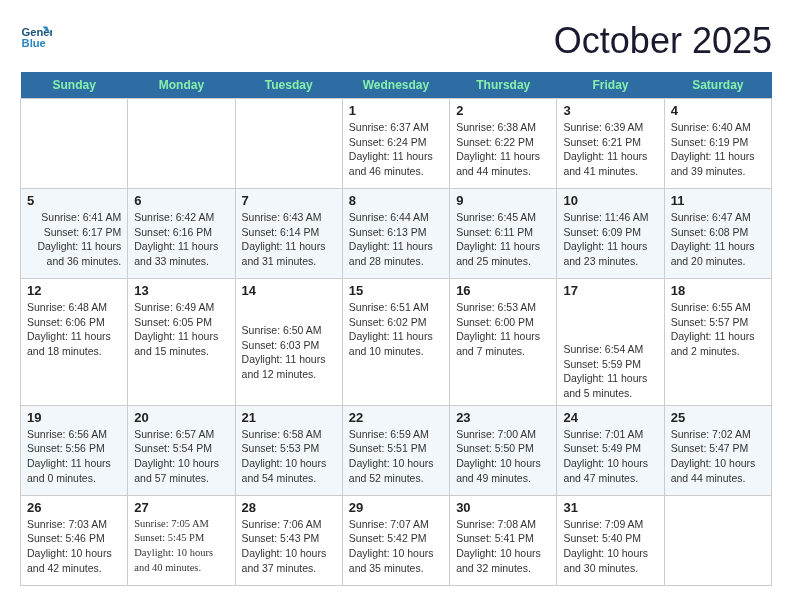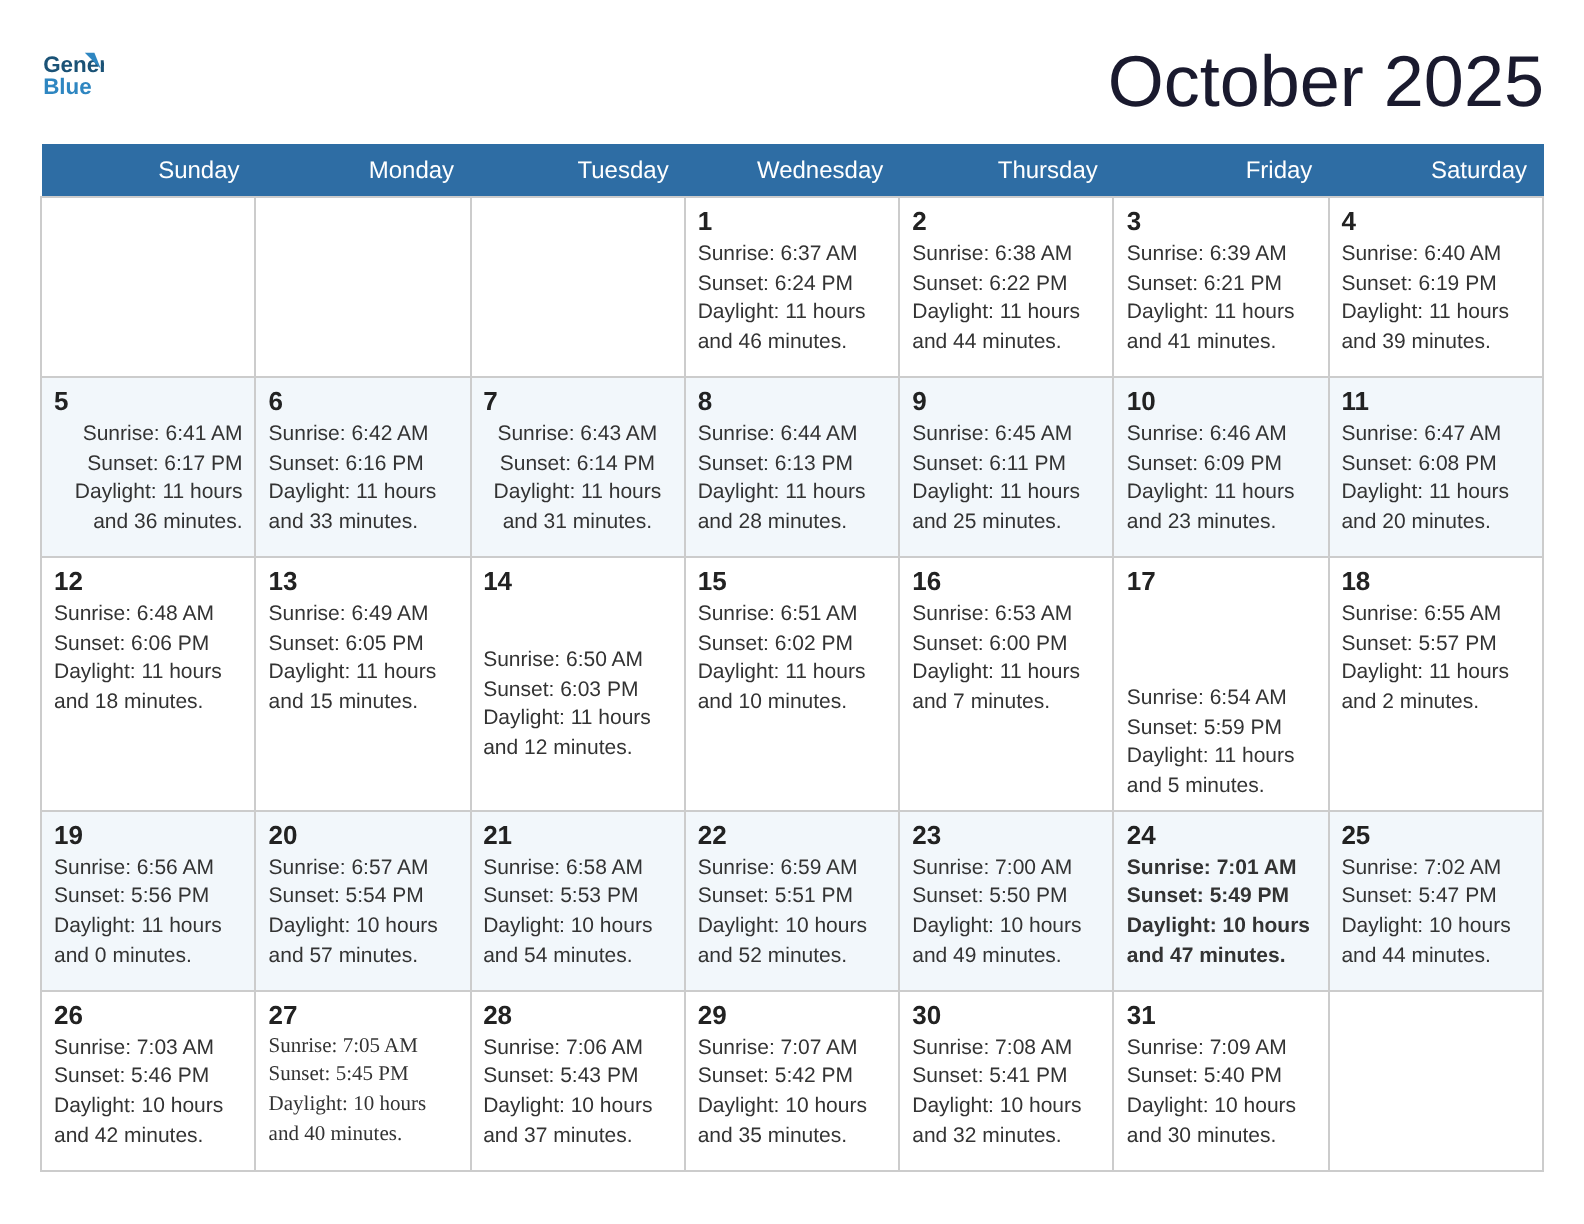--- a/index.html
+++ b/index.html
@@ -37,25 +37,25 @@
       font-size: 16px;
       color: #333;
     }
     .calendar {
       width: 100%;
       border-collapse: collapse;
       font-size: 11px;
     }
     .calendar th {
       background-color: #2e6da4;
-      color: #ffffff;
-      text-align: right;
+      color: #86efac;
+      text-align: center;
       padding: 6px 8px;
       font-size: 12px;
-      font-weight: normal;
+      font-weight: bold;
     }
     .calendar td {
       border: 1px solid #ccc;
       vertical-align: top;
       padding: 4px 6px;
       height: 90px;
       width: calc(100% / 7);
     }
     .day-number {
       font-size: 13px;
@@ -150,42 +150,42 @@
         </td>
         <td>
           <div class="day-number">6</div>
           <div class="day-info" style="white-space: pre-line;">Sunrise: 6:42 AM
 Sunset: 6:16 PM
 Daylight: 11 hours
 and 33 minutes.</div>
         </td>
         <td>
           <div class="day-number">7</div>
-          <div class="day-info" style="white-space: pre-line; text-align: center;">Sunrise: 6:43 AM
+          <div class="day-info" style="white-space: pre-line;">Sunrise: 6:43 AM
 Sunset: 6:14 PM
 Daylight: 11 hours
 and 31 minutes.</div>
         </td>
         <td>
           <div class="day-number">8</div>
           <div class="day-info" style="white-space: pre-line;">Sunrise: 6:44 AM
 Sunset: 6:13 PM
 Daylight: 11 hours
 and 28 minutes.</div>
         </td>
         <td>
           <div class="day-number">9</div>
           <div class="day-info" style="white-space: pre-line;">Sunrise: 6:45 AM
 Sunset: 6:11 PM
 Daylight: 11 hours
 and 25 minutes.</div>
         </td>
         <td>
           <div class="day-number">10</div>
-          <div class="day-info" style="white-space: pre-line;">Sunrise: 6:46 AM
+          <div class="day-info" style="white-space: pre-line;">Sunrise: 11:46 AM
 Sunset: 6:09 PM
 Daylight: 11 hours
 and 23 minutes.</div>
         </td>
         <td>
           <div class="day-number">11</div>
           <div class="day-info" style="white-space: pre-line;">Sunrise: 6:47 AM
 Sunset: 6:08 PM
 Daylight: 11 hours
 and 20 minutes.</div>
@@ -273,21 +273,21 @@
         </td>
         <td>
           <div class="day-number">23</div>
           <div class="day-info" style="white-space: pre-line;">Sunrise: 7:00 AM
 Sunset: 5:50 PM
 Daylight: 10 hours
 and 49 minutes.</div>
         </td>
         <td>
           <div class="day-number">24</div>
-          <div class="day-info" style="white-space: pre-line; font-weight: bold;">Sunrise: 7:01 AM
+          <div class="day-info" style="white-space: pre-line;">Sunrise: 7:01 AM
 Sunset: 5:49 PM
 Daylight: 10 hours
 and 47 minutes.</div>
         </td>
         <td>
           <div class="day-number">25</div>
           <div class="day-info" style="white-space: pre-line;">Sunrise: 7:02 AM
 Sunset: 5:47 PM
 Daylight: 10 hours
 and 44 minutes.</div>

